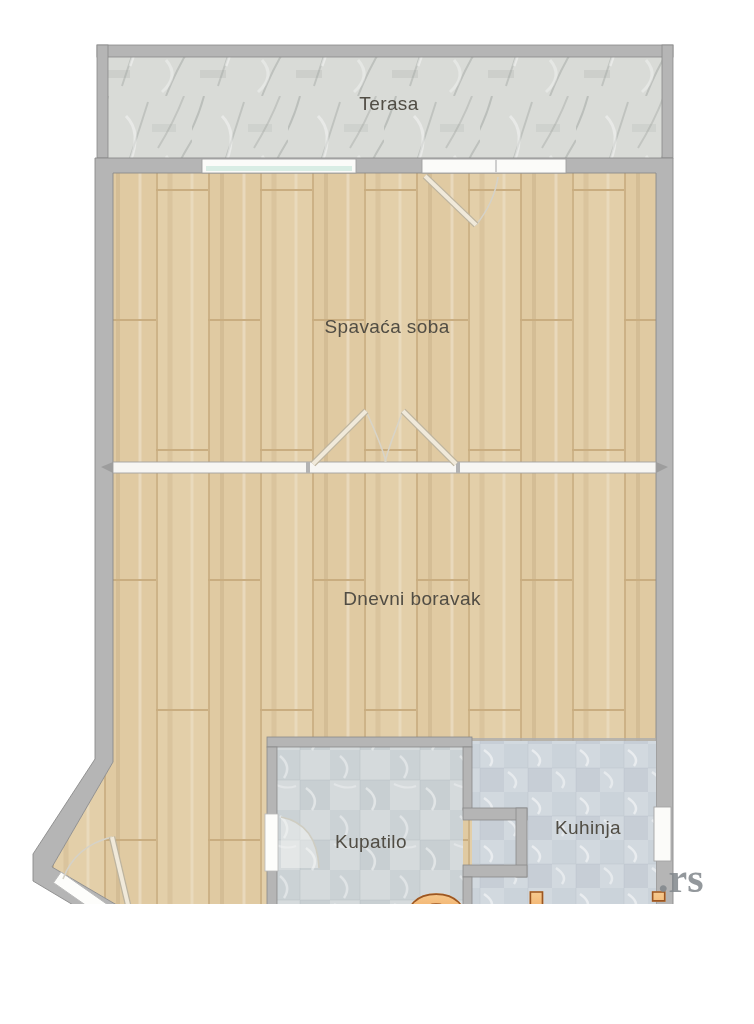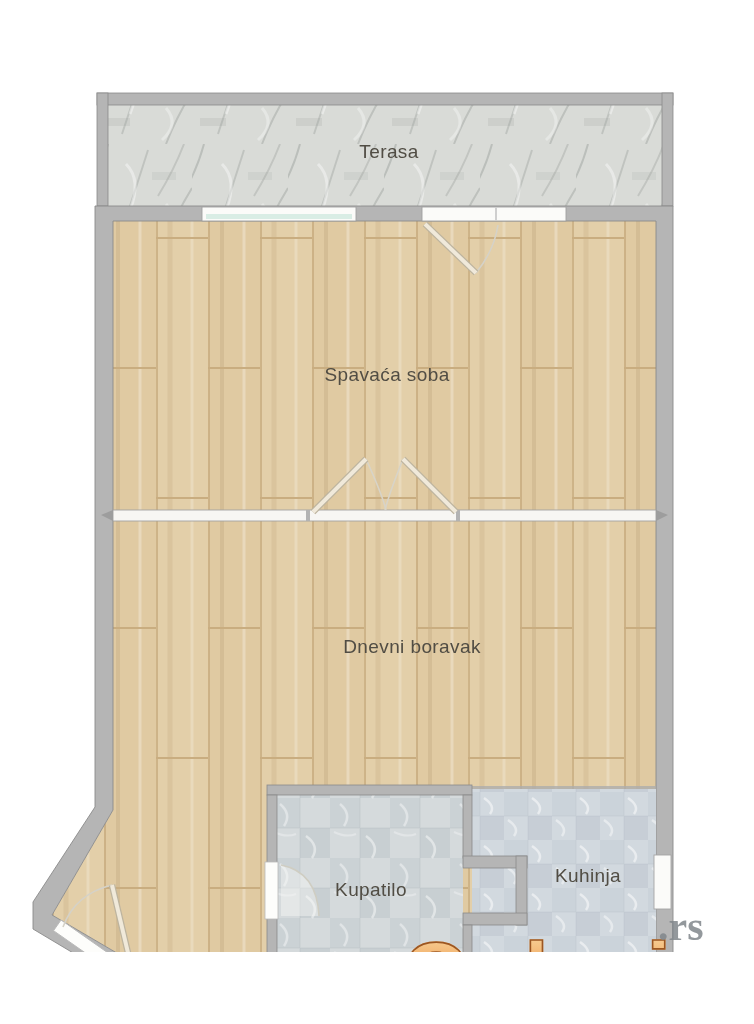--- a/index.html
+++ b/index.html
@@ -2,21 +2,20 @@
 <html><head>
 <meta charset="utf-8">
 <style>
   html,body{margin:0;padding:0;background:#ffffff;}
   #canvas{
     position:relative;
     width:754px;height:904px;
     background:#ffffff;
     overflow:hidden;
     font-family:"Liberation Sans",sans-serif;
-    margin-top:48px;
   }
   #plan-svg{position:absolute;left:0;top:0;}
   .room-label{
     font-family:"Liberation Sans",sans-serif;
     font-size:19px;
     fill:#514d44;
     letter-spacing:.4px;
   }
   .wm{position:absolute;white-space:nowrap;user-select:none;}
   .wm-house{

